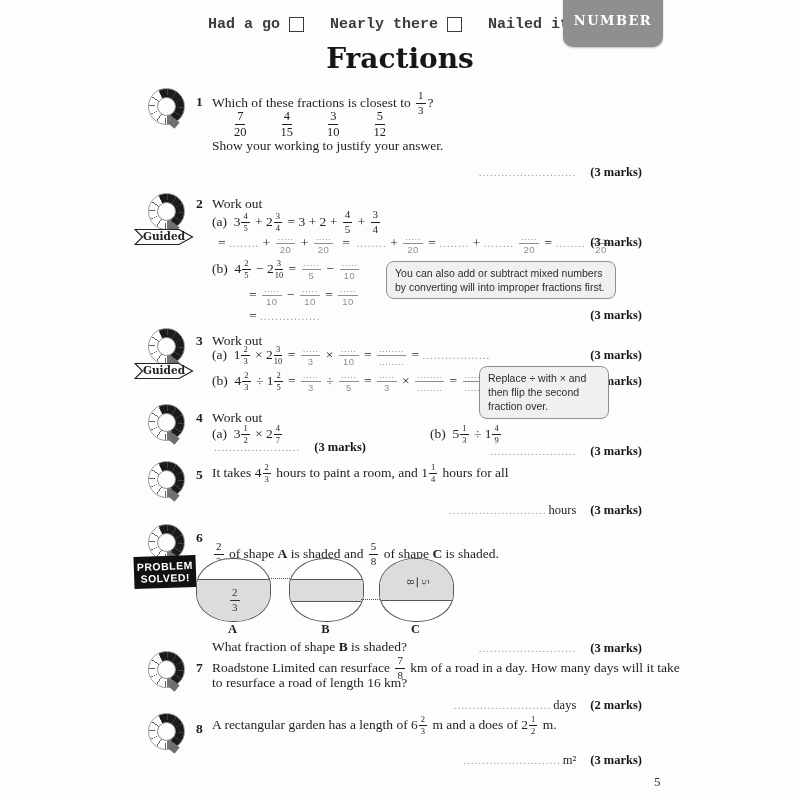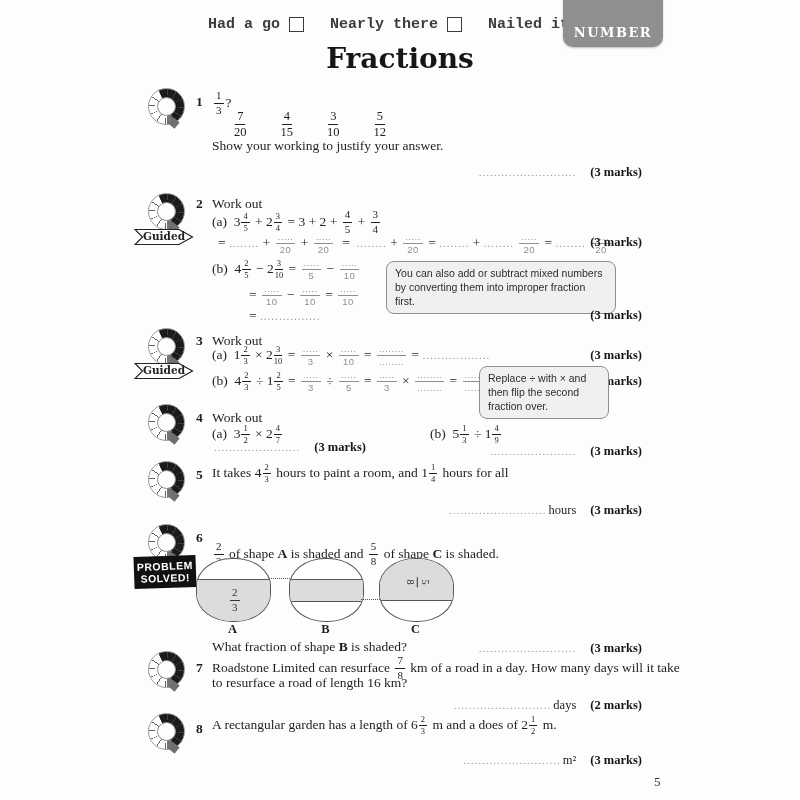--- a/index.html
+++ b/index.html
@@ -4,21 +4,21 @@
 <style>
   html,body{margin:0;padding:0;background:#e8e8e8;}
   #page{position:relative;width:800px;height:800px;background:#fdfdfc;overflow:hidden;
         font-family:"Liberation Serif",serif;color:#1e1e1e;}
   
   .hdr-row{position:absolute;top:16px;left:208px;display:flex;align-items:center;}
   .hdr-label{font-family:Liberation Mono, monospace;font-weight:700;font-size:15px;color:#3c3c3c;}
   .chk{width:13px;height:13px;border:1.6px solid #3c3c3c;background:#fff;margin-left:9px;margin-right:26px;}
   .tab{position:absolute;left:563px;top:0;width:100px;height:47px;background:#8f8f8f;
        border-radius:0 0 10px 10px;box-shadow:0 1px 2px rgba(0,0,0,.25);}
-  .tab span{display:block;text-align:center;margin-top:25px;color:#fff;font-family:"DejaVu Serif",serif;
+  .tab span{display:block;text-align:center;margin-top:13px;color:#fff;font-family:"DejaVu Serif",serif;
        font-weight:700;font-size:13px;letter-spacing:1.5px;}
   .title{position:absolute;top:42px;left:0;width:800px;text-align:center;font-family:"DejaVu Serif",serif;
        font-weight:700;font-size:28px;color:#161616;}
   
   .wheel{position:absolute;left:148px;width:35px;height:35px;border-radius:50%;border:1px solid #9a9a9a;
      background:
        repeating-conic-gradient(from -25deg, rgba(0,0,0,0) 0deg 27deg, rgba(70,70,70,.85) 27deg 30deg),
        conic-gradient(from -25deg,#1b1b1b 0deg 175deg,#757575 175deg 205deg,#ffffff 205deg 360deg);}
   .wheel::after{content:"";position:absolute;inset:8px;background:#fdfdfc;border-radius:50%;border:1px solid #8d8d8d;}
   .wheel::before{content:"";position:absolute;bottom:-3px;left:21px;width:8px;height:8px;background:#6f6f6f;transform:rotate(40deg);}
@@ -108,20 +108,21 @@
     <span class="guided-txt">Guided</span>
   </div>
 
   <div class="psolved">
     <span>PROBLEM</span>
     <span>SOLVED!</span>
   </div>
 
   <div class="qnum" style="left:196px;top:94px">1</div>
   <div class="eq" style="left:212px;top:90px">
+      <span class="eq-t">Which of these fractions is closest to </span>
       <span class="frac">
         <span class="fr-n">1</span>
         <span class="fr-d">3</span>
       </span>
       <span class="eq-t">?</span>
     </div>
   <div class="bigfracs" style="left:232px;top:110px">
       <span class="frac">
         <span class="fr-n">7</span>
         <span class="fr-d">20</span>
@@ -236,21 +237,21 @@
       <span class="frac gray">
         <span class="fr-n">.....</span>
         <span class="fr-d">5</span>
       </span>
       <span class="eq-t"> − </span>
       <span class="frac gray">
         <span class="fr-n">.....</span>
         <span class="fr-d">10</span>
       </span>
     </div>
-  <div class="callout" style="left:386px;top:261px;width:212px">You can also add or subtract mixed numbers by converting them into improper fraction first.</div>
+  <div class="callout" style="left:386px;top:261px;width:212px">You can also add or subtract mixed numbers by converting will into improper fractions first.</div>
   <div class="eq" style="left:249px;top:284px">
       <span class="eq-t">= </span>
       <span class="frac gray">
         <span class="fr-n">.....</span>
         <span class="fr-d">10</span>
       </span>
       <span class="eq-t"> − </span>
       <span class="frac gray">
         <span class="fr-n">.....</span>
         <span class="fr-d">10</span>

